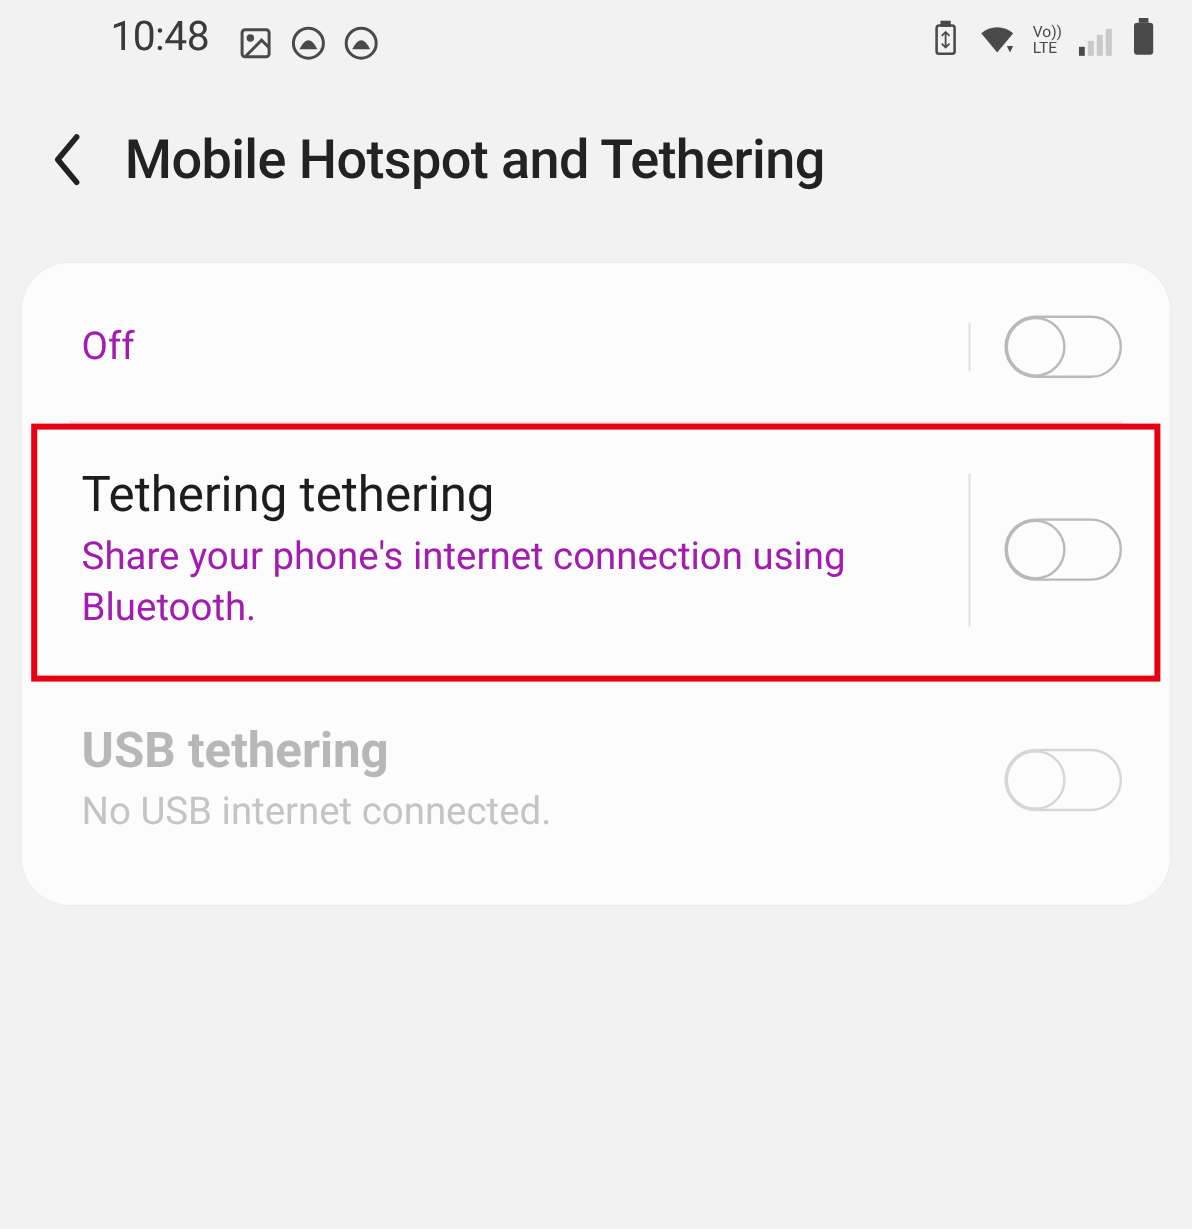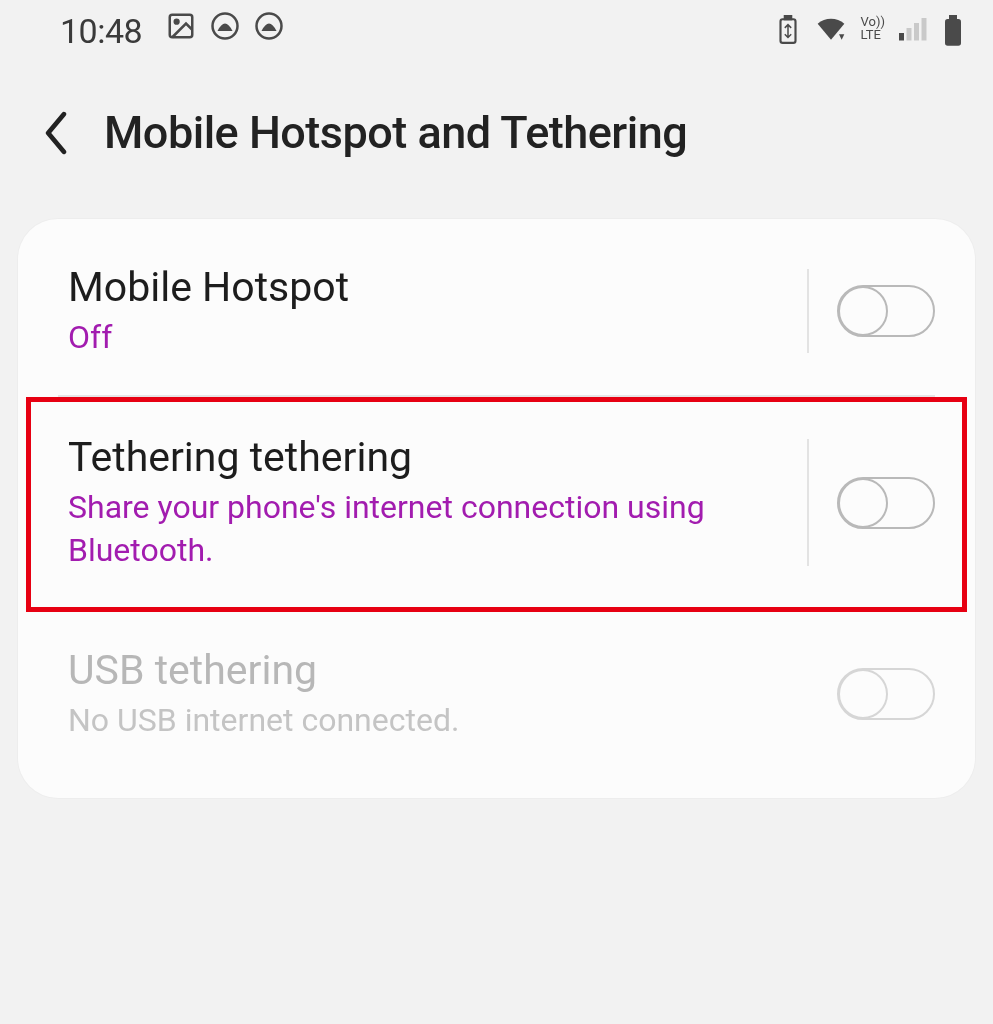--- a/index.html
+++ b/index.html
@@ -15,23 +15,24 @@
   
   .status-bar {
     display: flex;
     justify-content: space-between;
     align-items: center;
     padding: 10px 30px 6px 60px;
     height: 58px;
   }
   .status-left, .status-right {
     display: flex;
-    align-items: flex-start;
+    align-items: flex-end;
     gap: 14px;
     color: #4a4a4a;
+    margin-left: 32px;
   }
   .status-time {
     font-size: 34px;
     font-weight: 400;
     color: #3a3a3a;
     margin-right: 10px;
     letter-spacing: -0.5px;
   }
   .status-ico { display: inline-flex; align-items: center; justify-content: center; }
 
@@ -82,21 +83,21 @@
     font-size: 32px;
     color: #a21caf;
     line-height: 1.35;
   }
   .vdiv {
     width: 2px;
     align-self: stretch;
     background: #e3e3e3;
     margin: 6px 6px;
   }
-  .row.disabled .row-title { color: #b7b7b7; }
+  .row.disabled .row-title { color: #b7b7b7; font-weight: bold; }
   .row.disabled .row-sub { color: #c4c4c4; }
 
   
   .toggle {
     width: 98px; height: 52px;
     border-radius: 26px;
     border: 2.5px solid #b9b9b9;
     position: relative;
     background: #fcfcfc;
     flex: 0 0 auto;
@@ -196,21 +197,20 @@
       <path d="M13 2 L3 14 L13 26" fill="none" stroke="#222" stroke-width="3" stroke-linecap="round" stroke-linejoin="round"></path>
     </svg>
   </button>
   <h1 class="page-title">Mobile Hotspot and Tethering</h1>
 </div>
 
 <div class="card">
 
   <div class="row">
     <div class="text-col">
-      <div class="row-title">Mobile Hotspot</div>
       <div class="row-sub">Off</div>
     </div>
     <div class="vdiv"></div>
     <div class="toggle"></div>
   </div>
 
   <div class="divider"></div>
 
   <div class="highlight-wrap">
     <div class="row">

